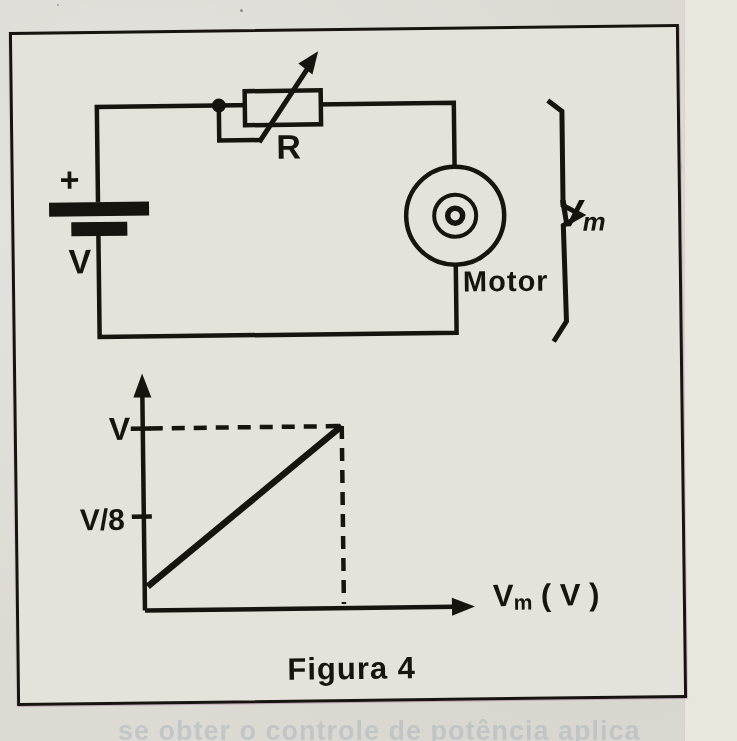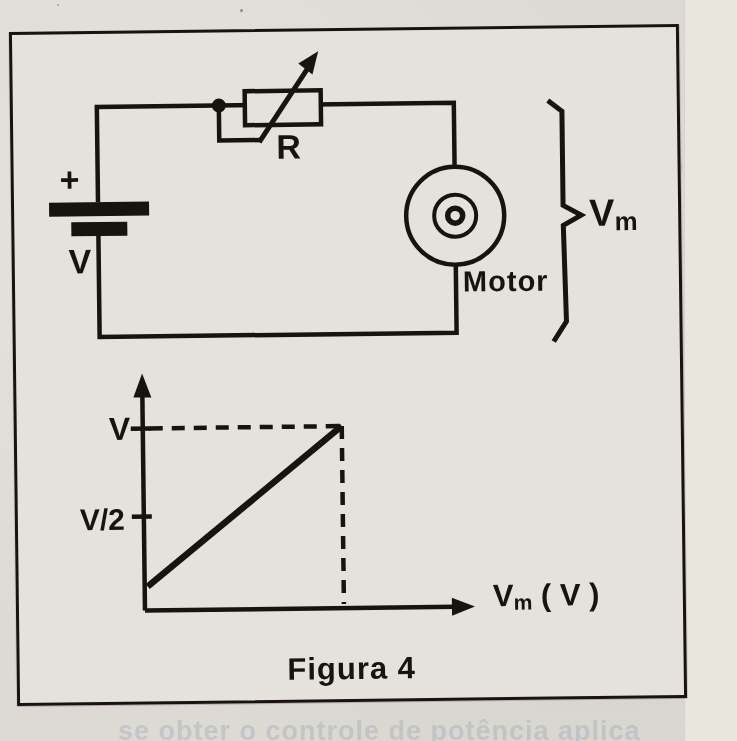--- a/index.html
+++ b/index.html
@@ -29,21 +29,21 @@
   }
   .frame svg{position:absolute;left:0;top:0;}
   .lbl{
     position:absolute;color:#17130e;font-weight:bold;white-space:nowrap;
     line-height:1;letter-spacing:0;
   }
   .plus-label{left:46px;top:128px;font-size:34px;}
   .batt-v-label{left:54px;top:210px;font-size:34px;}
   .r-label{left:263px;top:98px;font-size:34px;}
   .motor-label{left:448px;top:238px;font-size:29px;letter-spacing:1px;}
-  .vm-label{left:575px;top:166px;font-size:38px;}
+  .vm-label{left:543px;top:166px;font-size:38px;font-style:italic;}
   .vm-label sub,.xaxis-label sub{font-size:.68em;line-height:0;vertical-align:-0.18em;font-weight:bold;}
   .gy-v{left:92px;top:379px;font-size:32px;}
   .gy-v2{left:62px;top:471px;font-size:30px;}
   .xaxis-label{left:474px;top:551px;font-size:31px;}
   .caption{left:0;top:622px;width:664px;text-align:center;font-size:31px;letter-spacing:1px;}
   
   .bleed{
     position:absolute;color:#a9b3ba;opacity:.5;font-weight:bold;
     font-size:27px;white-space:nowrap;filter:blur(.7px);letter-spacing:1px;
     pointer-events:none;
@@ -111,21 +111,21 @@
       </g>
     </svg>
 
     <div class="lbl plus-label">+</div>
     <div class="lbl batt-v-label">V</div>
     <div class="lbl r-label">R</div>
     <div class="lbl motor-label">Motor</div>
     <div class="lbl vm-label"><span>V</span><sub>m</sub></div>
 
     <div class="lbl gy-v">V</div>
-    <div class="lbl gy-v2">V/2</div>
+    <div class="lbl gy-v2">V/8</div>
     <div class="lbl xaxis-label"><span>V</span><sub>m</sub><span>&nbsp;( V )</span></div>
 
     <div class="lbl caption">Figura 4</div>
   </div>
 
   <div class="speck" style="left:240px;top:9px;width:3px;height:3px;opacity:.5"></div>
   <div class="speck" style="left:57px;top:4px;width:2px;height:2px;opacity:.4"></div>
 </div>
 
 </body></html>

